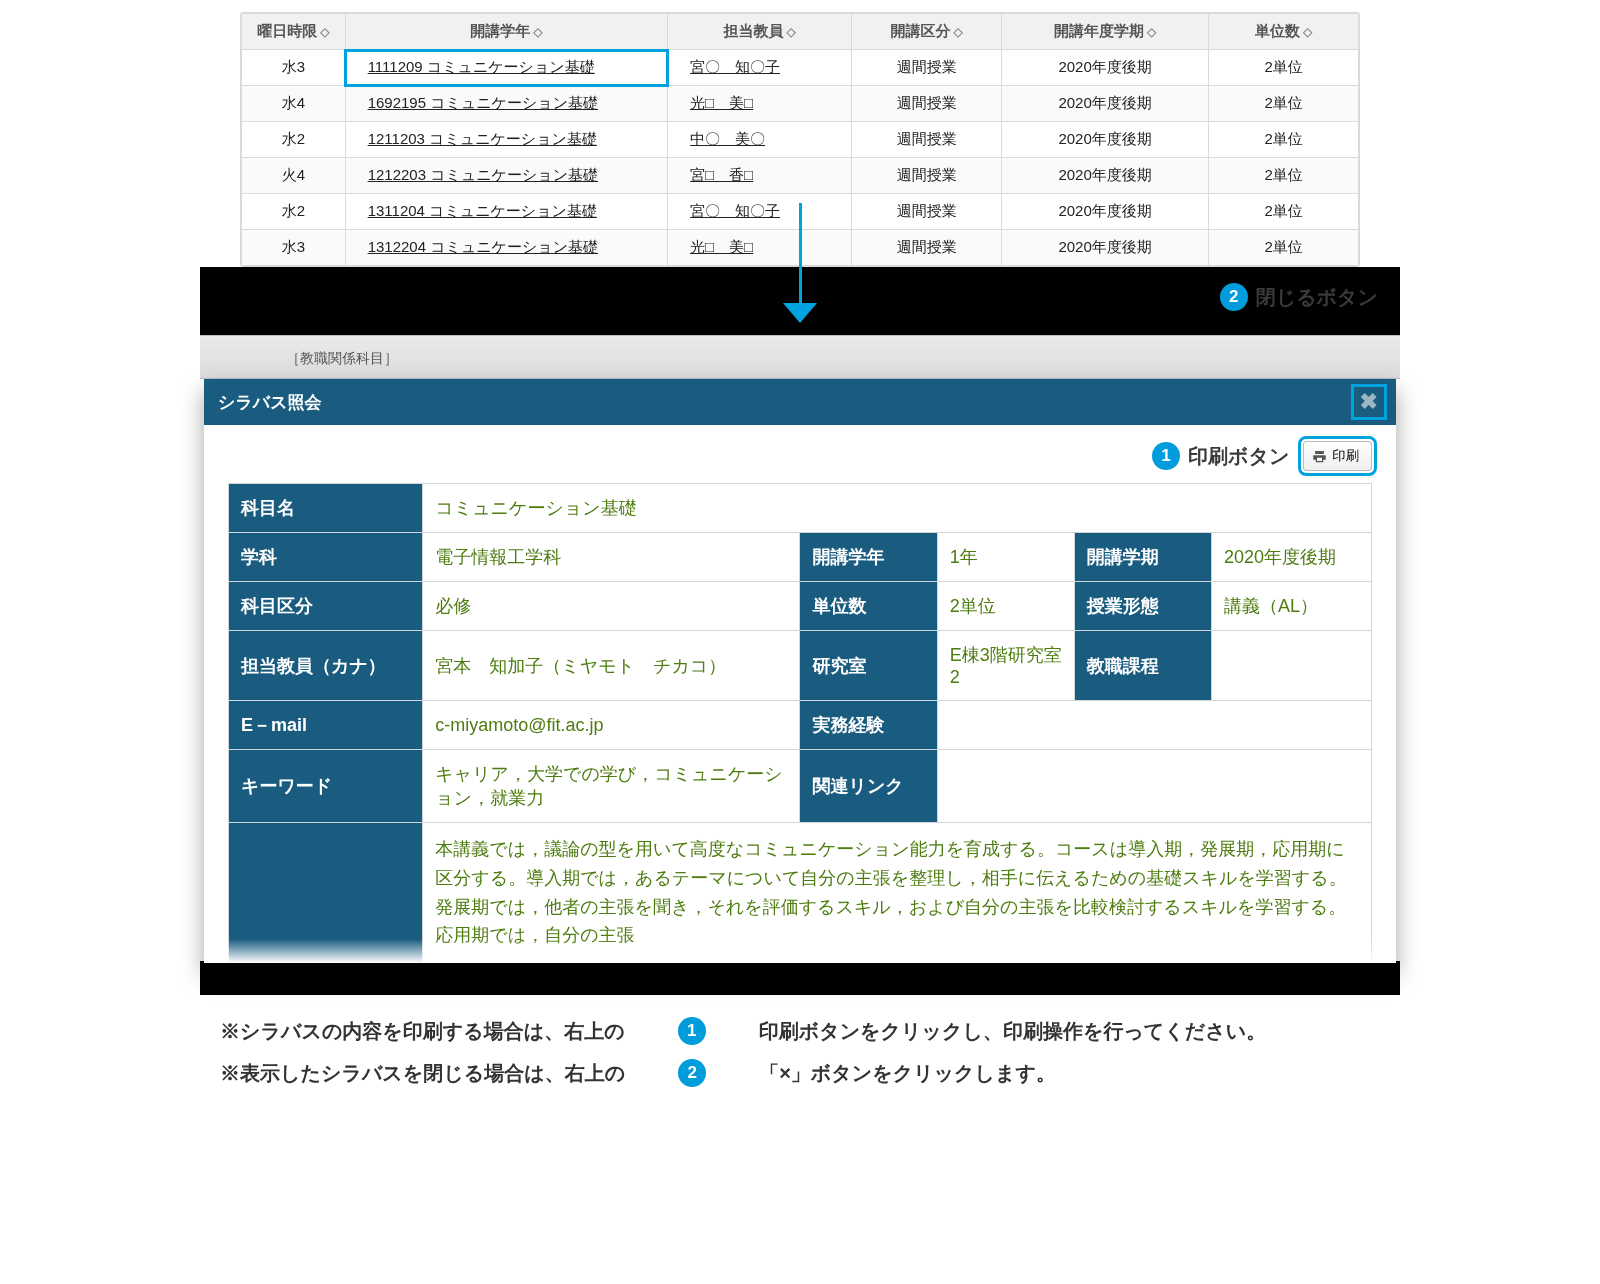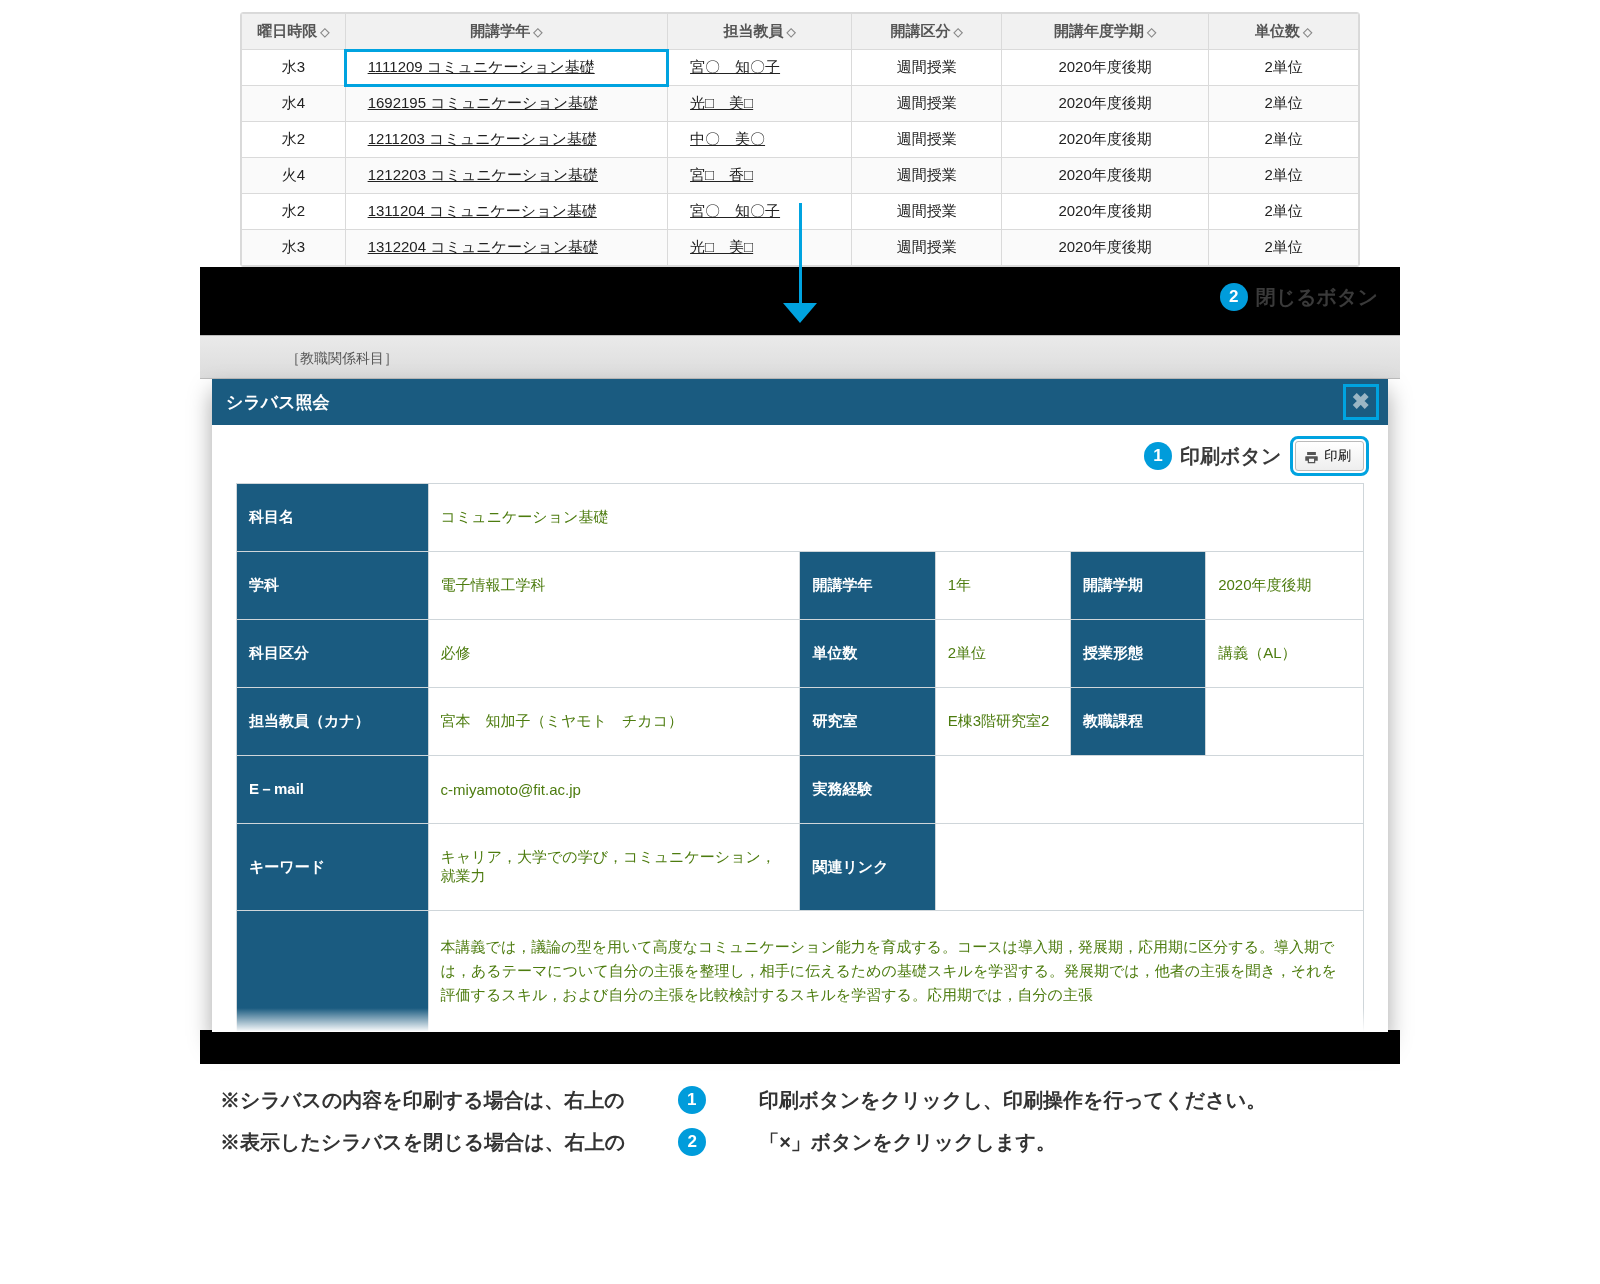--- a/index.html
+++ b/index.html
@@ -95,21 +95,21 @@
     }
     .behind-band {
       height: 44px;
       background: linear-gradient(#eaeaea,#dcdcdc);
       border-top:1px solid #bcbcbc;
       border-bottom:1px solid #bcbcbc;
       font-size: 14px; color:#555;
       padding: 14px 0 11px 86px;
     }
     .syllabus-window {
-      margin: 0 12px;
+      margin: 0 4px;
       box-shadow: 0 12px 22px rgba(0,0,0,.35);
       background: #fff;
       position: relative;
     }
     .sy-titlebar {
       background: #1a5b80;
       color: #fff;
       display: flex;
       align-items: center;
       justify-content: space-between;
@@ -130,36 +130,36 @@
       display:flex; justify-content:flex-end; align-items:center;
       gap: 14px;
       position: relative;
     }
     .print-btn {
       border:1px solid #bbb;
       background:linear-gradient(#fff,#eee);
       border-radius:3px;
       padding: 5px 12px 5px 8px;
       cursor:pointer;
-      display:inline-flex; align-items:flex-end; gap:5px;
+      display:inline-flex; align-items:center; gap:5px;
       outline: 3px solid #00a3e0;
       outline-offset: 2px;
     }
     .print-btn svg { width:15px; height:15px; }
     
     table.detail {
       width:100%;
       border-collapse: collapse;
       margin-top: 12px;
       table-layout: fixed;
     }
     .detail th, .detail td {
       border:1px solid #cfd6da;
-      padding: 24px 12px;
-      font-size: 15px;
+      padding: 12px 12px;
+      font-size: 18px;
       vertical-align: middle;
     }
     .detail th {
       background:#1a5b80;
       color:#fff;
       font-weight:700;
       text-align:left;
       white-space:nowrap;
     }
     .detail td { background:#fff; color:#4d7c0f; }

